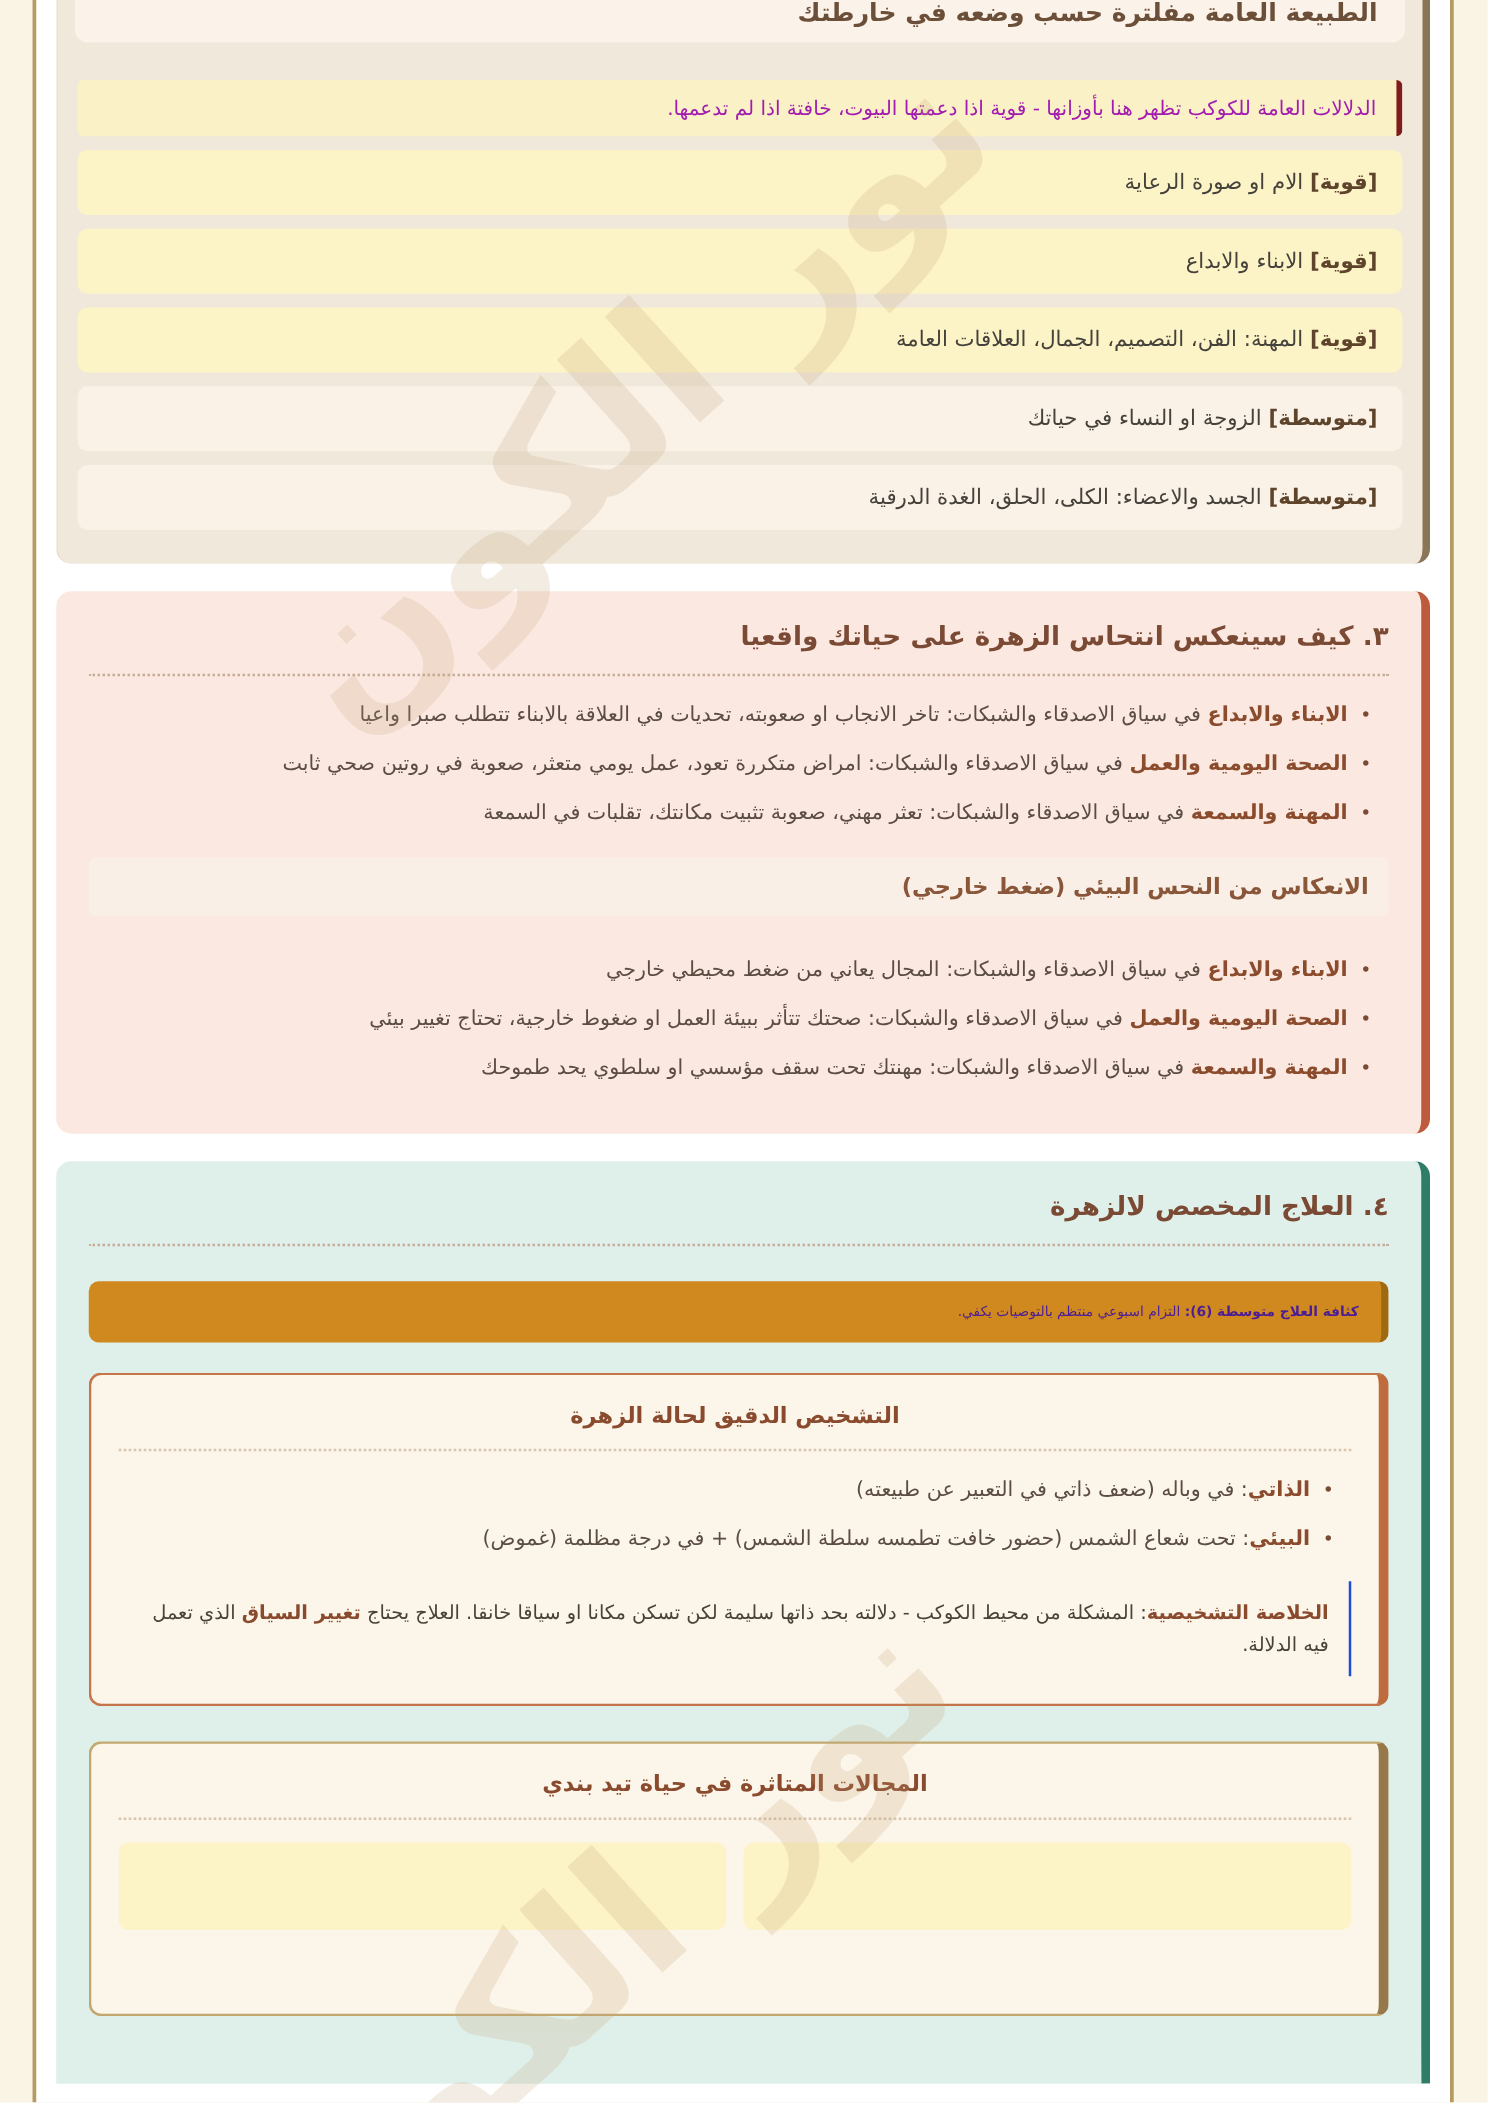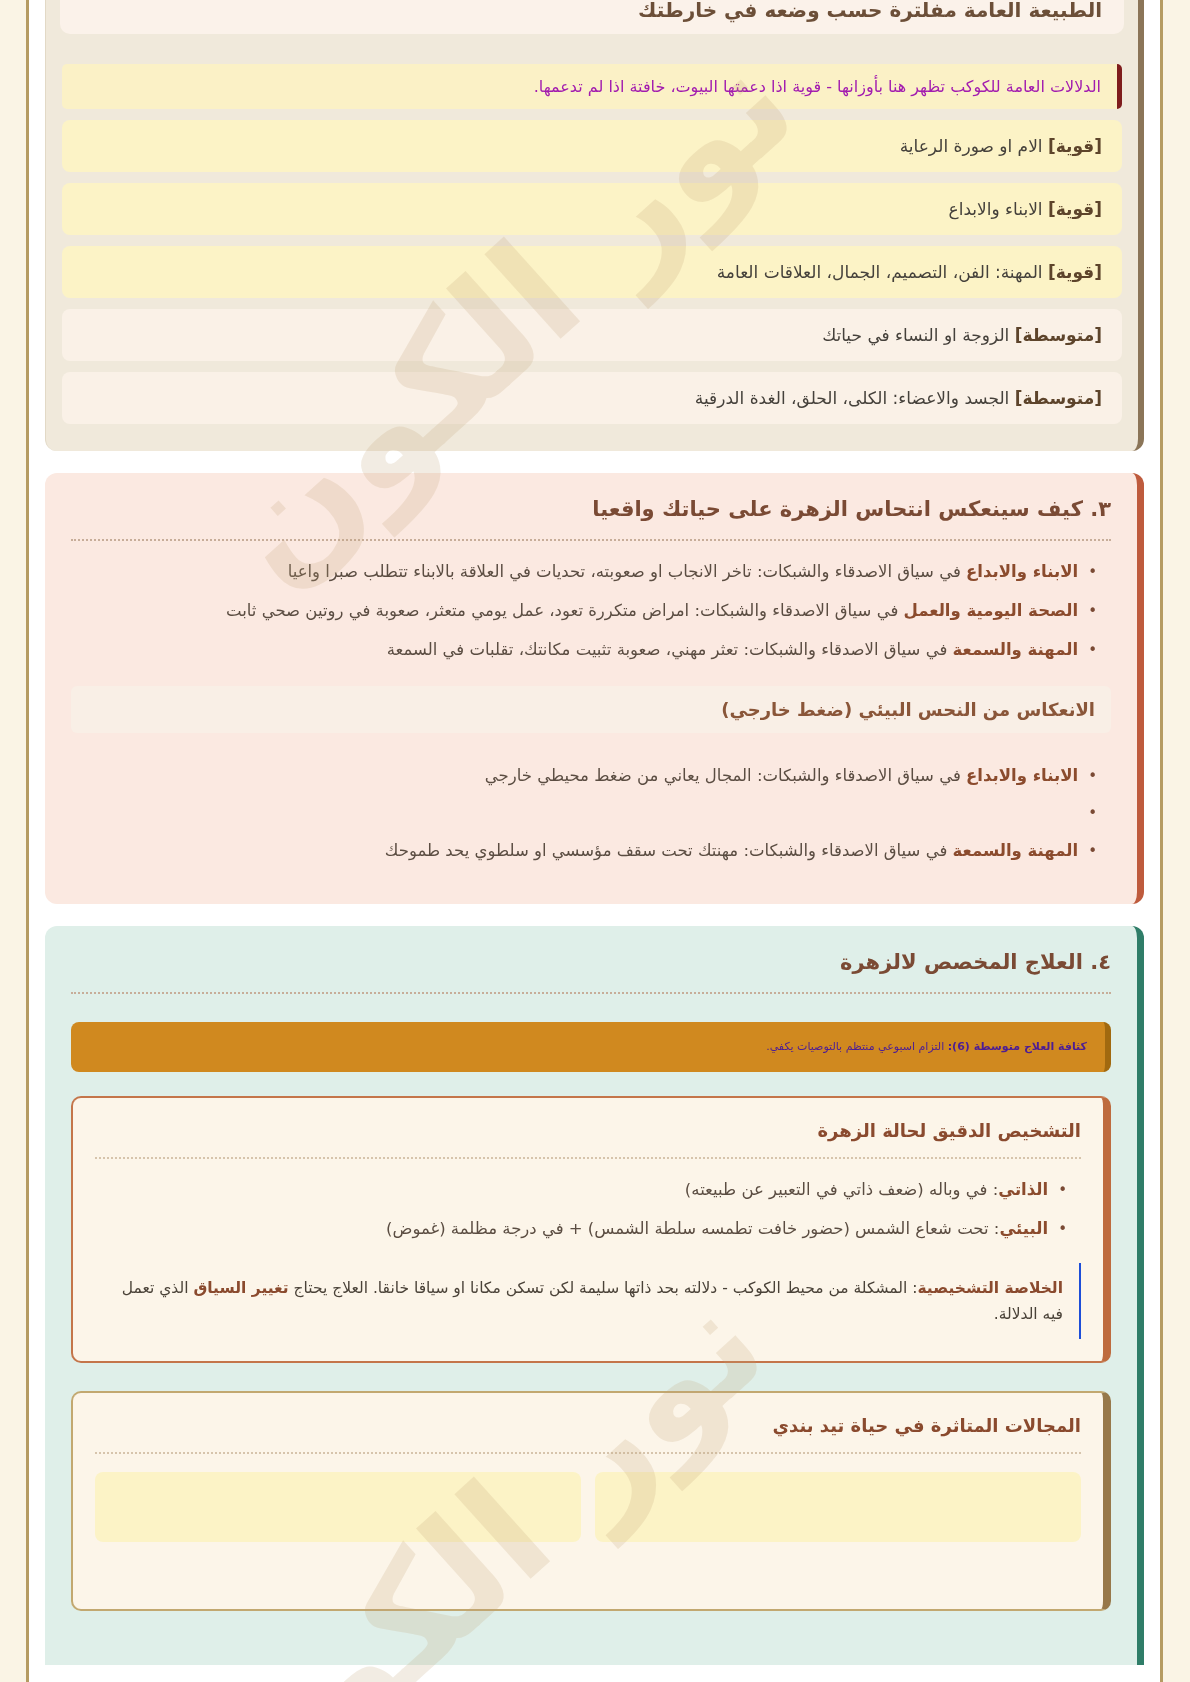--- a/index.html
+++ b/index.html
@@ -89,21 +89,21 @@
   }
   .card{
     background:#FCF5E9;border-radius:10px;
     box-sizing:border-box;
     margin:0 0 28px;padding:18px 22px 22px;
   }
   .card-rust{border:2px solid #C4754A;border-right:8px solid #BE6B3E;}
   .card-brown{border:2px solid #C2A870;border-right:8px solid #97784A;height:220px;}
   .card h3{
     margin:4px 0 0;font-size:18px;font-weight:bold;color:#8A4A2E;
-    padding-bottom:16px;border-bottom:2px dotted #D6C4AC;
+    padding-bottom:16px;border-bottom:2px dotted #D6C4AC;text-align:center;
   }
   .card .intro{margin:22px 0 6px;font-size:17px;color:#474038;line-height:1.5;}
   .card .intro b{color:#6B4226;}
   .summary-note{
     border-right:2px solid #1d4ed8;
     margin:22px 0 0;padding:12px 16px;
     font-size:15.5px;color:#4A4238;line-height:1.7;
   }
   .summary-note b{color:#8A4A2E;}
   .chips{display:grid;grid-template-columns:1fr 1fr;gap:14px;margin-top:18px;}
@@ -160,20 +160,21 @@
     </ul>
 
     <div class="subhead">الانعكاس من النحس البيئي (ضغط خارجي)</div>
     <ul class="blist">
       <li>
         <span class="dot">•</span>
         <span><b>الابناء والابداع</b><span> في سياق الاصدقاء والشبكات: المجال يعاني من ضغط محيطي خارجي</span></span>
       </li>
       <li>
         <span class="dot">•</span>
+        <span><b>الصحة اليومية والعمل</b><span> في سياق الاصدقاء والشبكات: صحتك تتأثر ببيئة العمل او ضغوط خارجية، تحتاج تغيير بيئي</span></span>
       </li>
       <li>
         <span class="dot">•</span>
         <span><b>المهنة والسمعة</b><span> في سياق الاصدقاء والشبكات: مهنتك تحت سقف مؤسسي او سلطوي يحد طموحك</span></span>
       </li>
     </ul>
   </section>
 
   <section class="sec sec-teal">
     <h2>٤. العلاج المخصص لالزهرة</h2>

